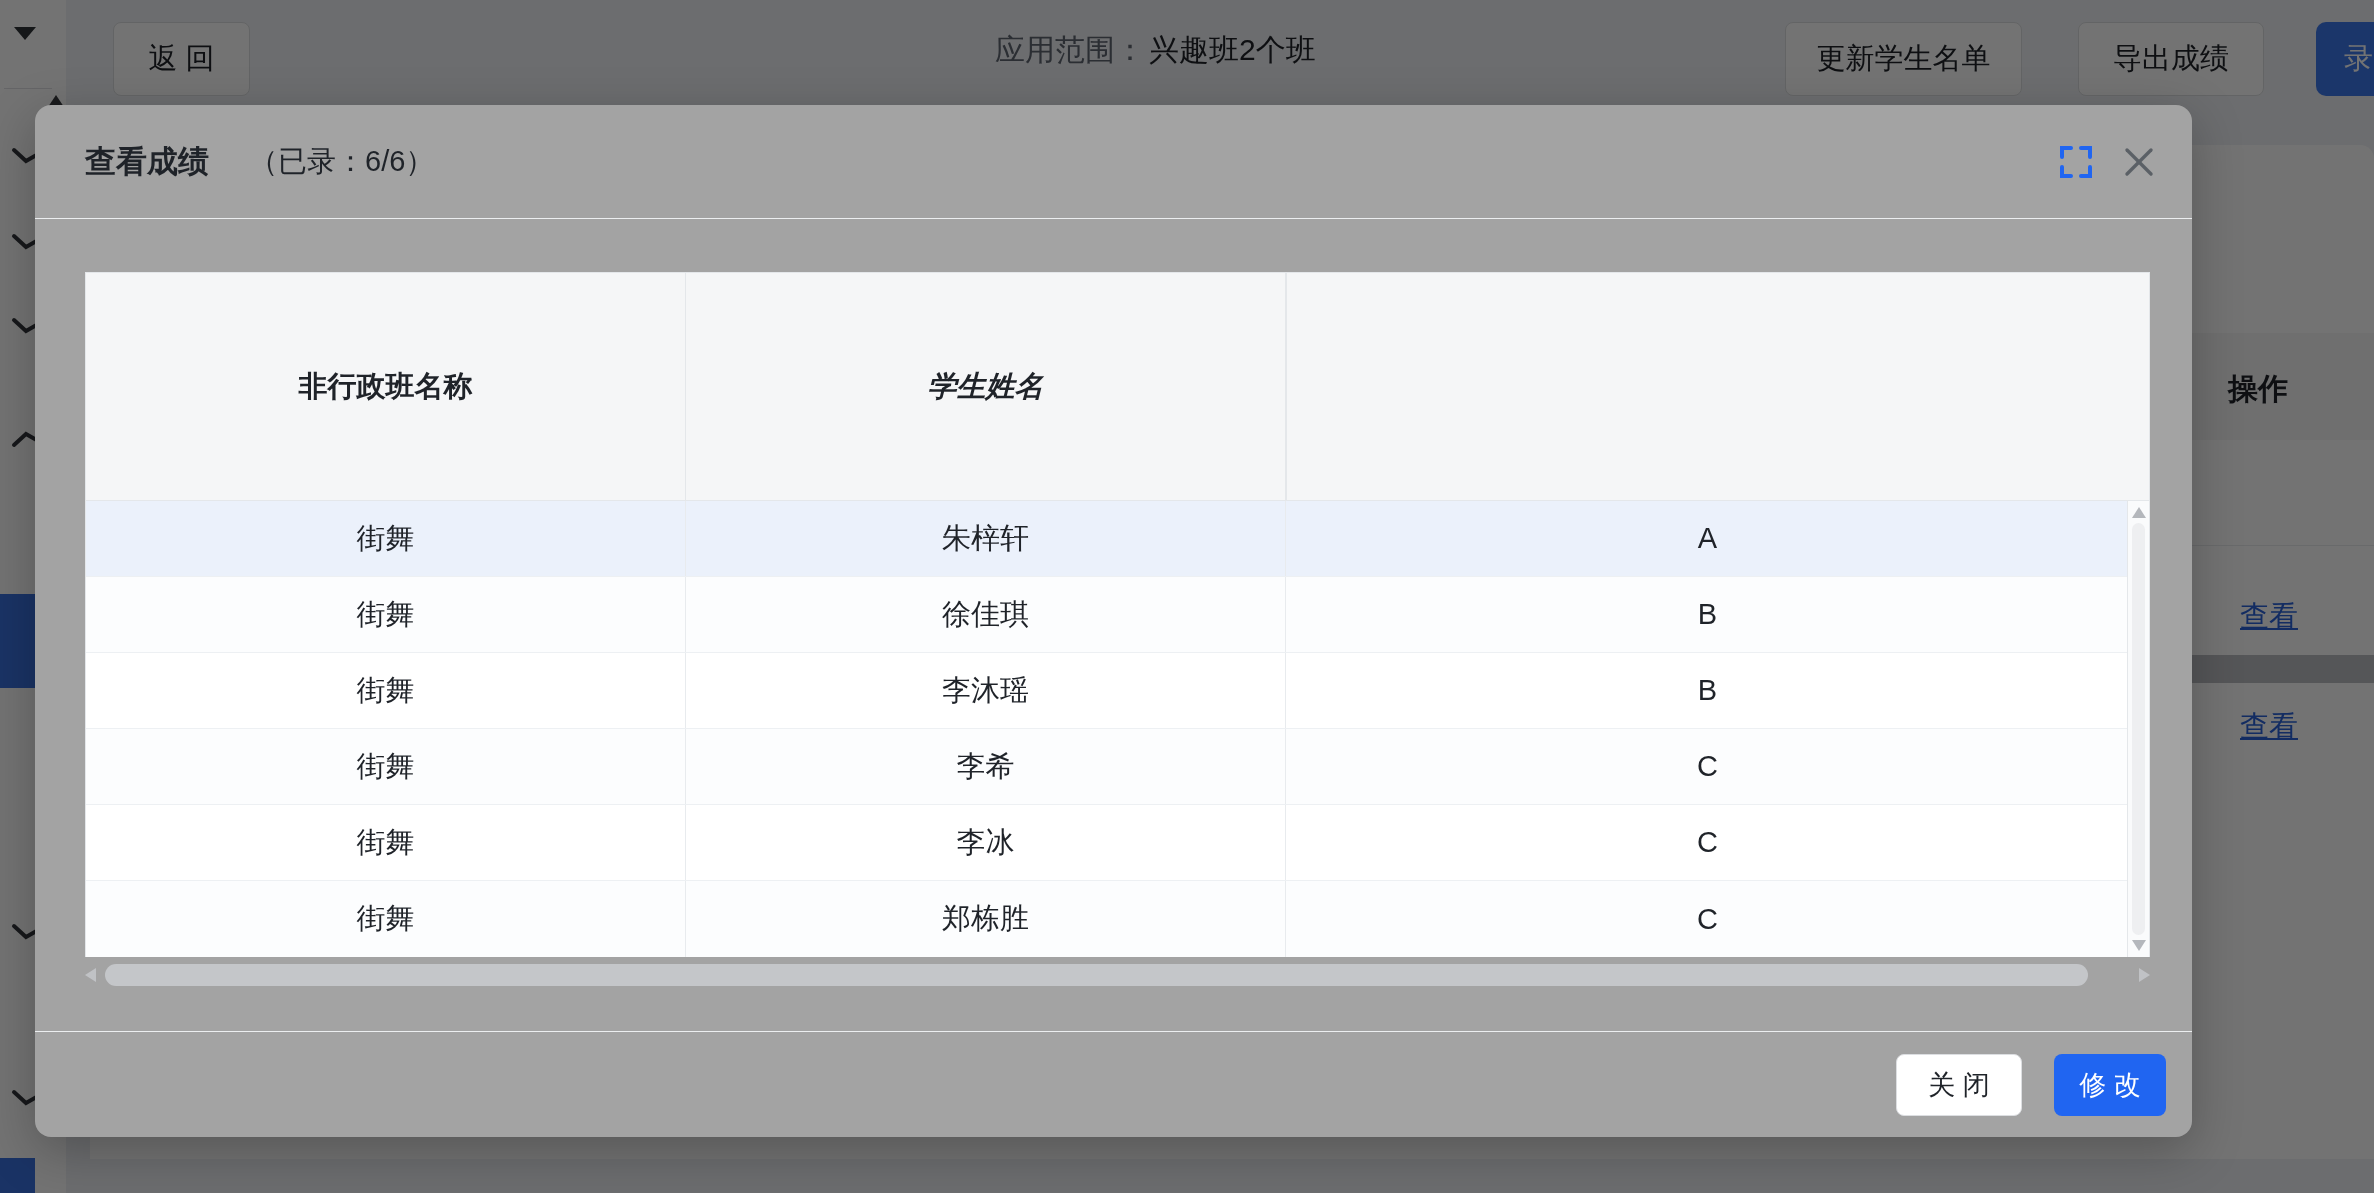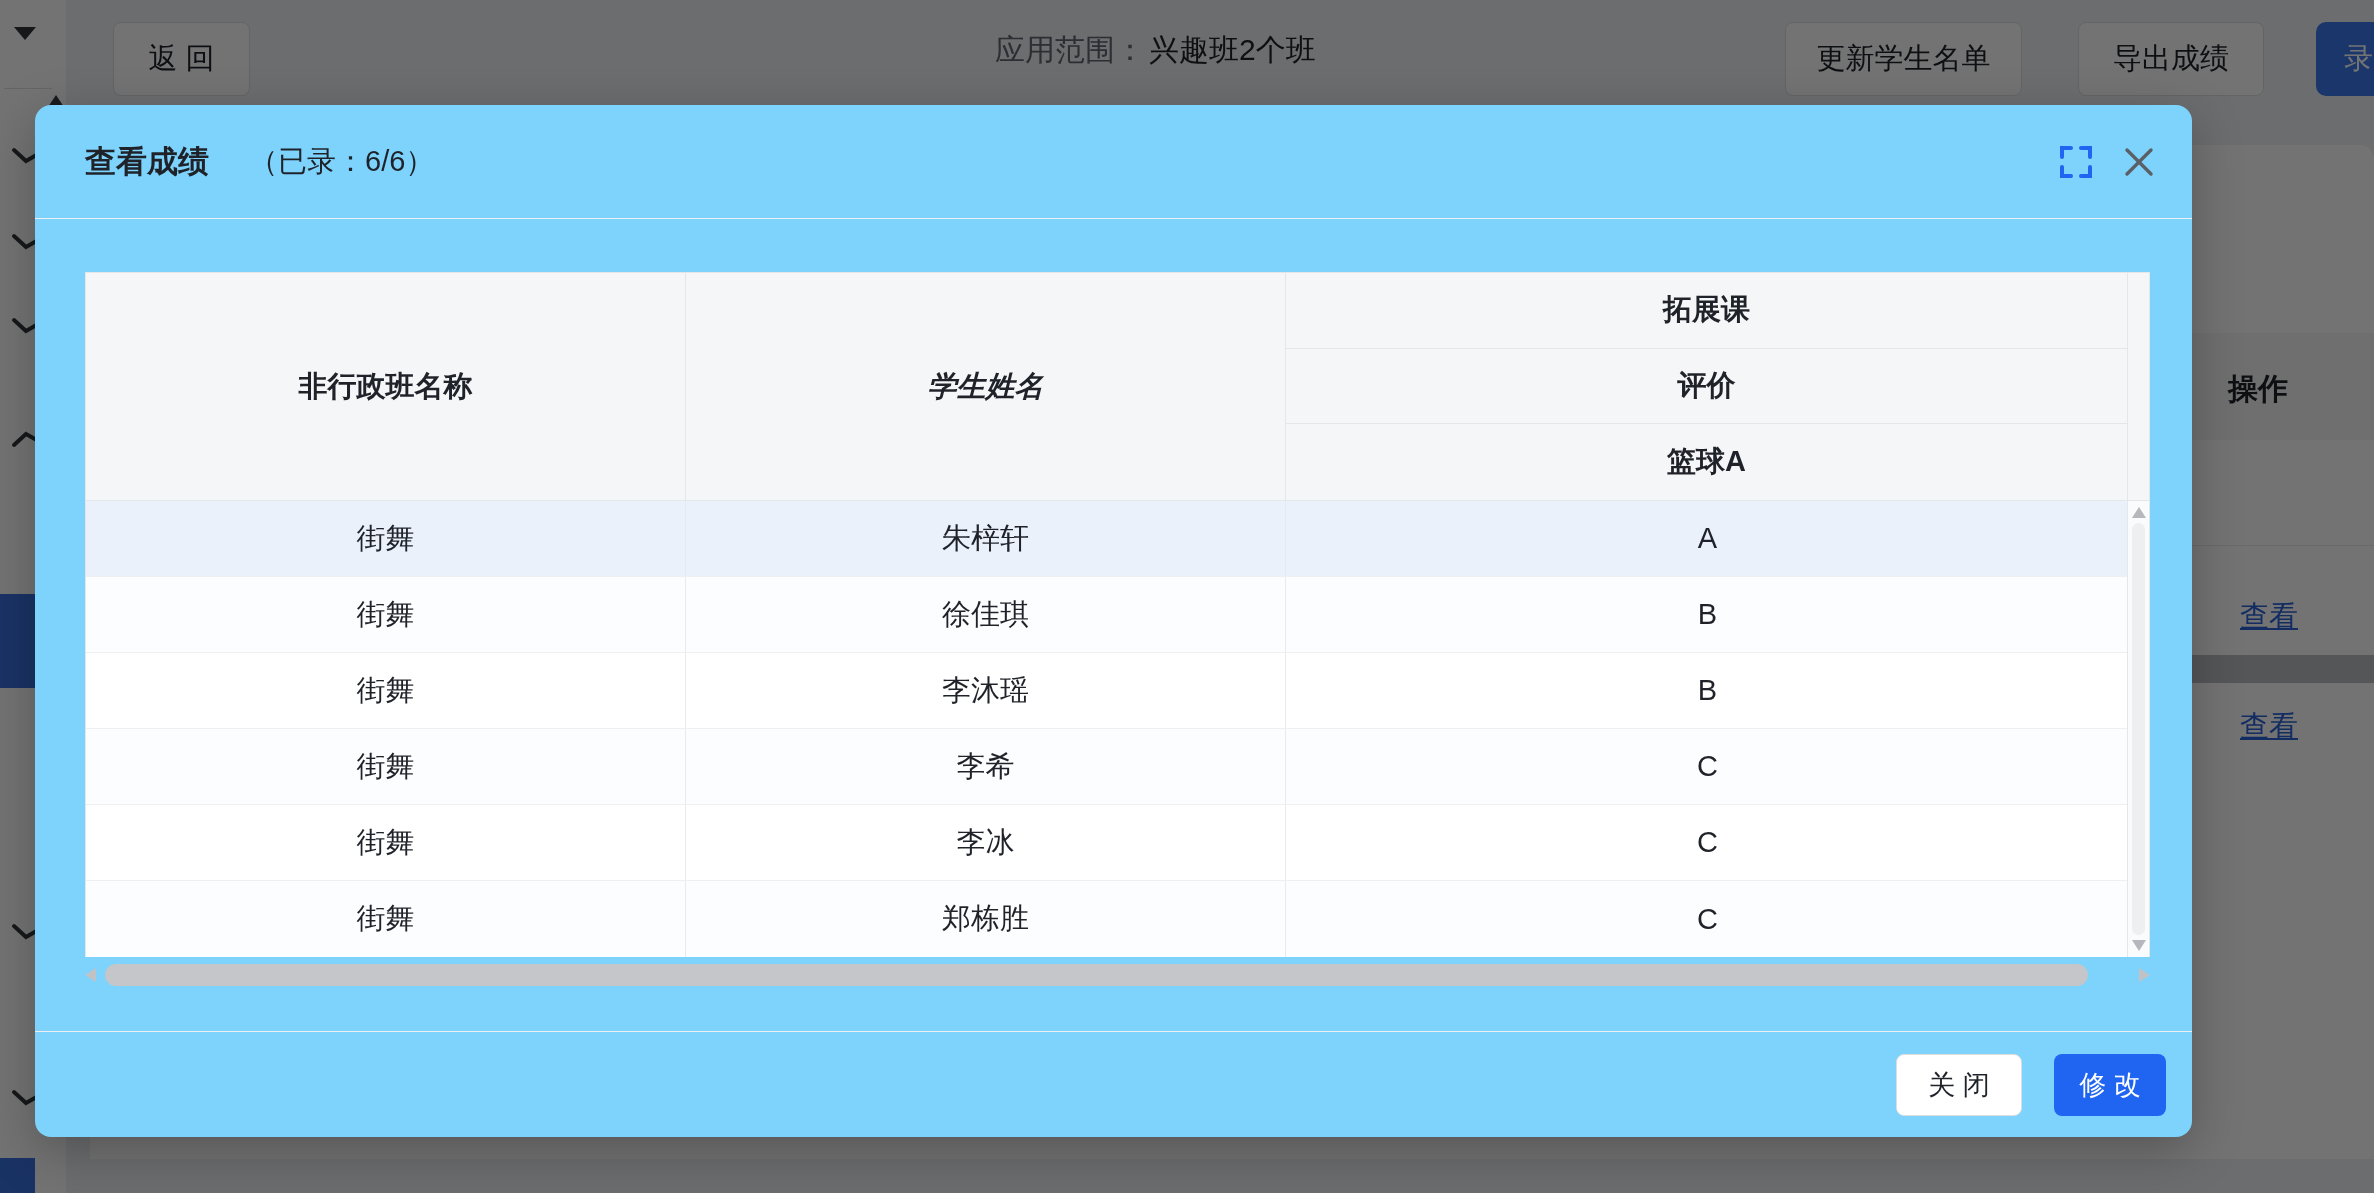--- a/index.html
+++ b/index.html
@@ -34,21 +34,21 @@
   .bg-view { position:absolute; left:2150px; font-size:29px; color:#2A63D9; text-decoration:underline; cursor:pointer; }
   .bg-view1 { top:452px; }
   .bg-view2 { top:562px; }
   .bg-rowline { position:absolute; left:2050px; right:0; height:1px; background:#E8EAED; }
   .bg-scrollband { position:absolute; left:0; top:510px; width:100%; height:28px; background:#BCBFC4; }
   .bg-uparrow { position:absolute; left:48px; top:95px; width:0; height:0; border-left:8px solid transparent; border-right:8px solid transparent; border-bottom:12px solid #3A3D42; z-index:1; }
 
   .overlay { position:absolute; inset:0; background:rgba(0,0,0,0.55); z-index:10; }
 
   
-  .modal { position:absolute; left:35px; top:105px; width:2157px; height:1032px; background:#7dd3fc; border-radius:16px; box-shadow:0 14px 50px rgba(0,0,0,0.25); z-index:20; }
+  .modal { position:absolute; left:35px; top:105px; width:2157px; height:1032px; background:#a3a3a3; border-radius:16px; box-shadow:0 14px 50px rgba(0,0,0,0.25); z-index:20; }
   .m-header { position:absolute; left:0; top:0; width:100%; height:114px; border-bottom:1px solid #ECEEF0; display:flex; align-items:center; }
   .m-title { font-size:31px; font-weight:bold; color:#1F2329; margin-left:50px; }
   .m-badge { font-size:29px; color:#1F2329; margin-left:40px; }
   .m-ic { position:absolute; top:0; height:114px; display:flex; align-items:center; cursor:pointer; }
   .m-full { right:98px; }
   .m-close { right:34px; }
 
   
   .mtable { position:absolute; left:50px; top:167px; width:2065px; height:685px; border:1px solid #E4E7EA; font-size:29px; }
   .mt-head { display:flex; height:228px; background:#F5F6F7; border-bottom:1px solid #E4E7EA; font-weight:bold; }
@@ -161,25 +161,20 @@
           <line x1="7" y1="7" x2="31" y2="31"></line>
             <line x1="31" y1="7" x2="7" y2="31"></line>
         </svg>
       </span>
     </div>
 
     <div class="mtable">
       <div class="mt-head">
         <div class="h-c1">非行政班名称</div>
         <div class="h-c2">学生姓名</div>
-        <div class="h-c3">
-          <div class="h-sub">拓展课</div>
-          <div class="h-sub">评价</div>
-          <div class="h-sub">篮球A</div>
-        </div>
         <div class="h-gutter"></div>
       </div>
 
       <div class="mt-body">
           <div class="trow highlight">
             <div class="tcell c0">街舞</div>
             <div class="tcell c1">朱梓轩</div>
             <div class="tcell c2">A</div>
           </div>
           <div class="trow">

